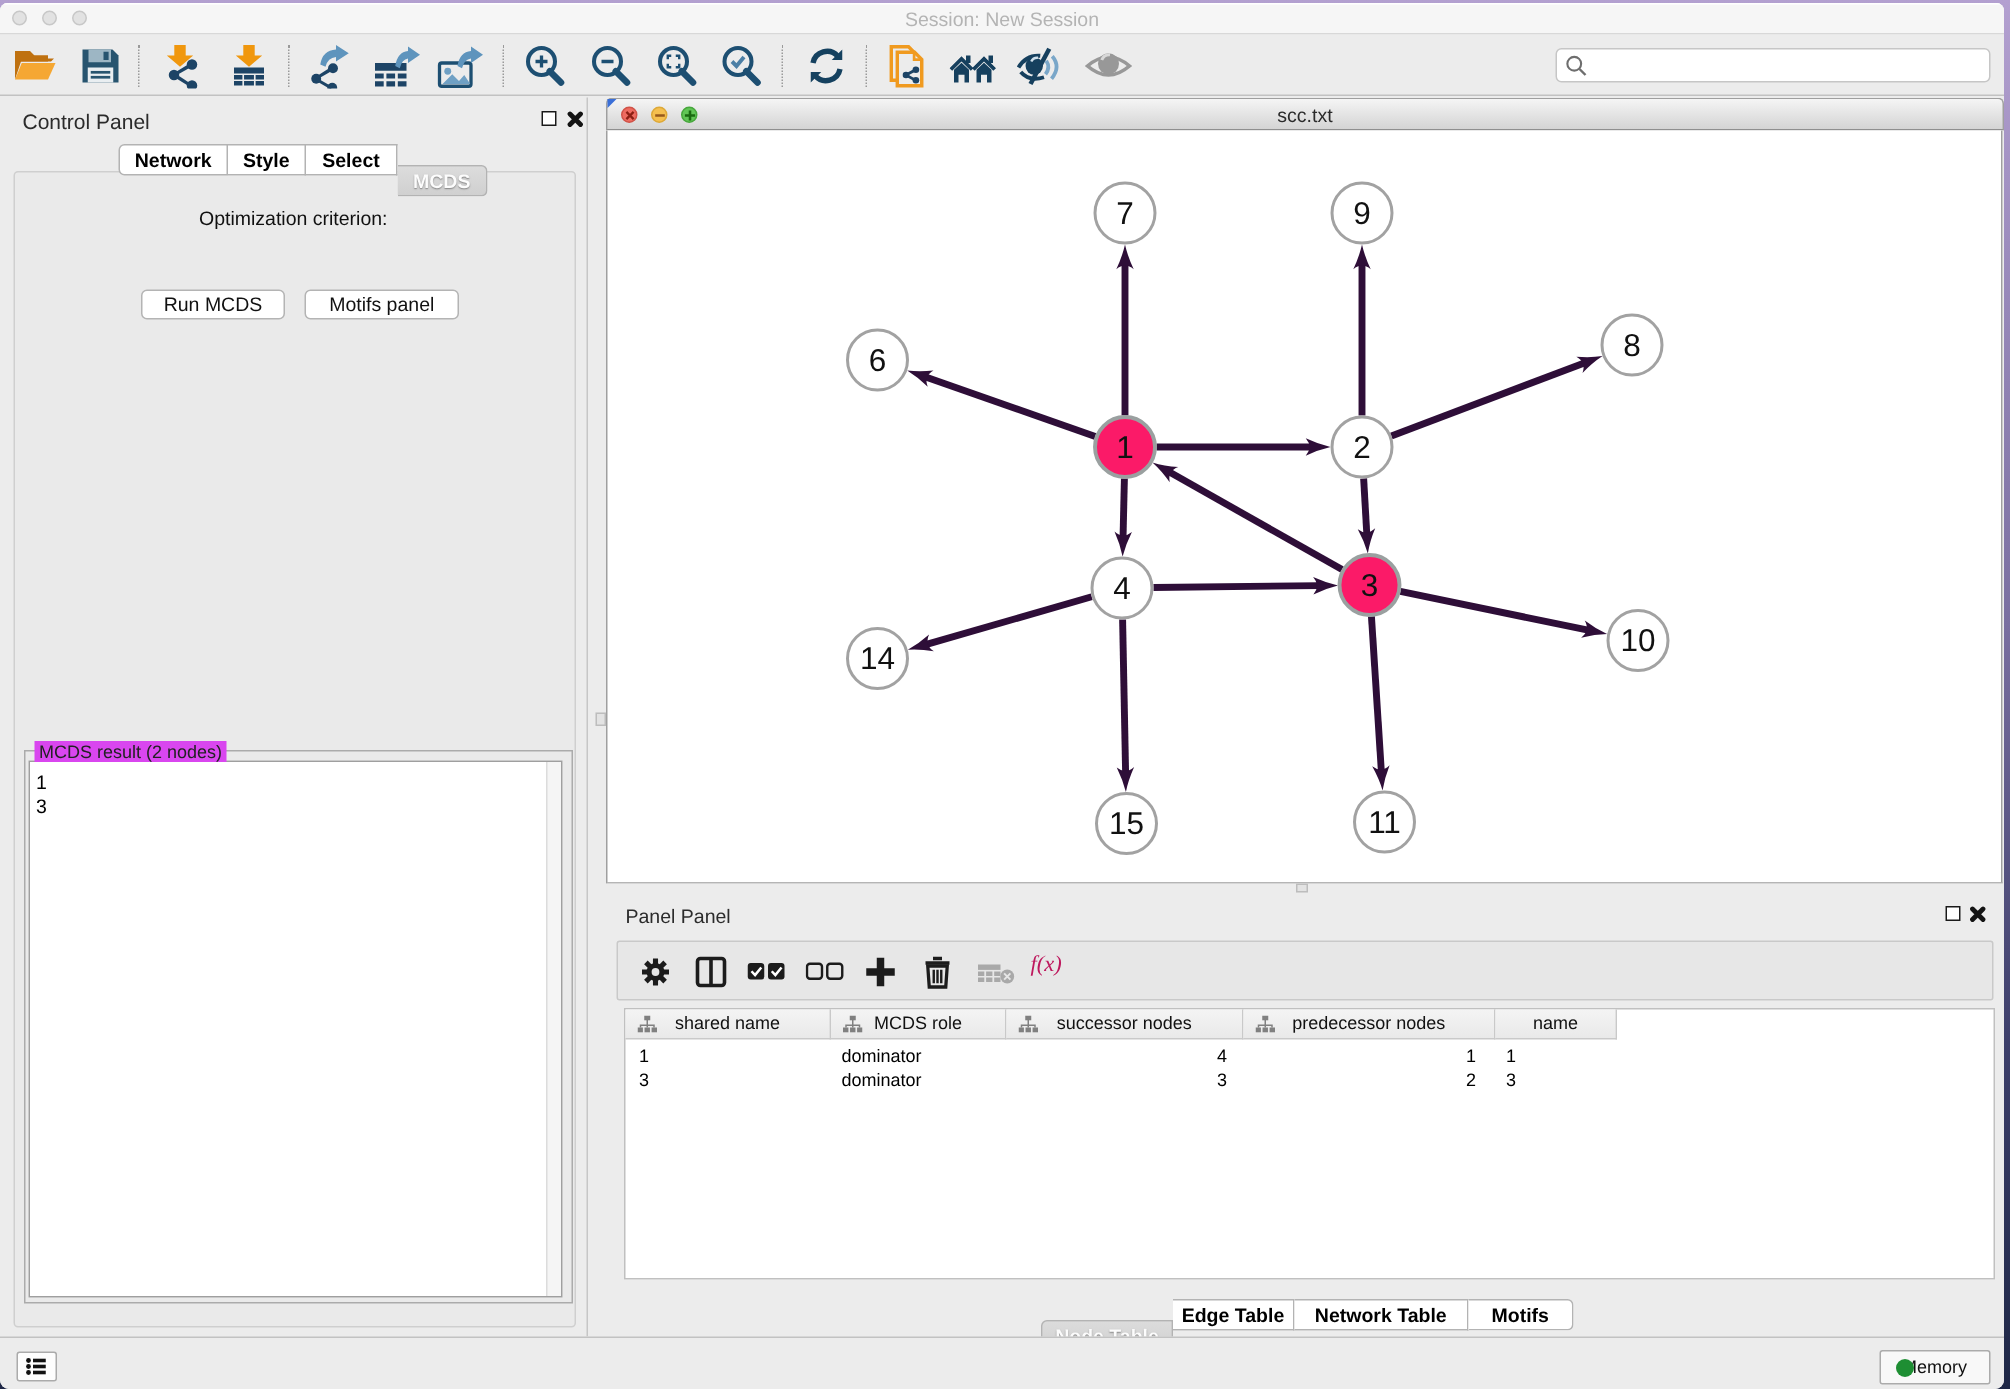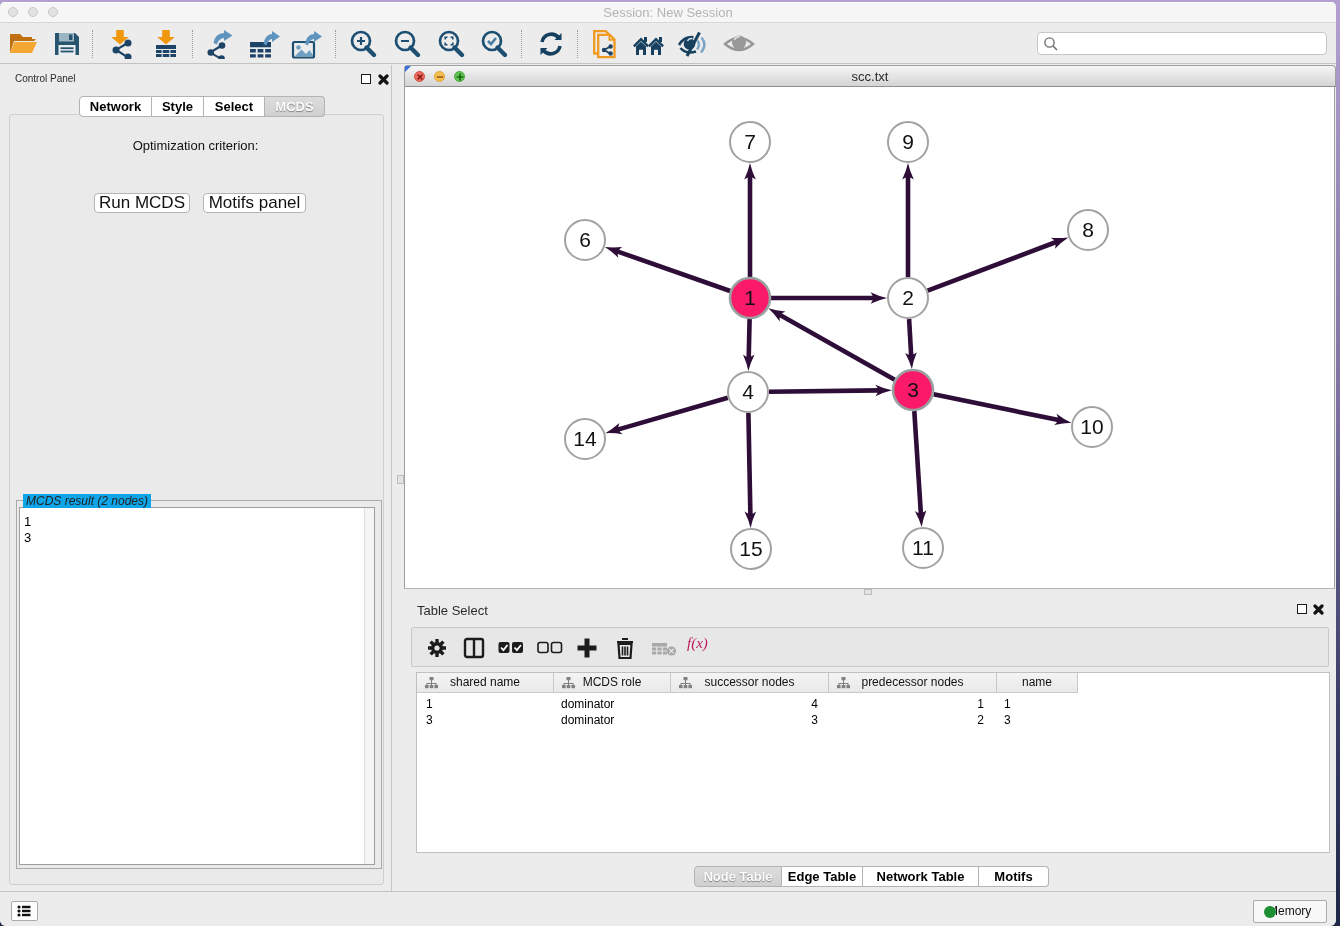--- a/index.html
+++ b/index.html
@@ -11,33 +11,33 @@
 .tl { position:absolute; top:5px; width:10px; height:10px; border-radius:50%; background:#e2e2e2; border:1px solid #c8c8c8; }
 .title-text { position:absolute; top:0; left:0; width:100%; text-align:center; line-height:22px; font-size:13px; color:#b4b4b4; }
 
 .toolbar { position:absolute; left:0; top:21px; width:100%; height:41px; background:#ececec; border-bottom:1px solid #c2c2c2; }
 .sep { position:absolute; top:7px; height:28px; width:1px; border-left:1px dotted #9a9a9a; }
 .tbi { position:absolute; top:6px; }
 
 .main { position:absolute; left:0; top:63px; width:1336px; height:826px; background:#ececec; }
 
 .cpanel { position:absolute; left:0; top:0; width:392px; height:826px; border-right:1px solid #c6c6c6; }
-.cp-title { position:absolute; left:15px; top:8px; font-size:10px; color:#2b2b2b;text-align:center; }
+.cp-title { position:absolute; left:15px; top:8px; font-size:14px; color:#2b2b2b;text-align:center; }
 .wbtn-sq { position:absolute; top:9px; width:10px; height:10px; border:1.8px solid #1a1a1a; background:#fff; }
 .tabs { position:absolute; display:flex; height:21px; z-index:5; }
 .tab { height:21px; line-height:19px; font-size:13px; font-weight:bold; text-align:center; background:#fff; border:1px solid #b3b3b3; border-left:none; color:#000; }
 .tab.first { border-left:1px solid #b3b3b3; border-radius:4px 0 0 4px; }
 .tab.last { border-radius:0 4px 4px 0; }
-.tab.sel { background:linear-gradient(#dcdcdc,#d0d0d0); color:#fcfcfc; text-shadow:0 1px 1px rgba(120,120,120,0.9); }
+.tab.sel { background:linear-gradient(#dcdcdc,#d0d0d0); color:#fcfcfc; text-shadow:0 1px 1px rgba(120,120,120,0.9);margin-top:14px; }
 .cp-box { position:absolute; left:9px; top:49px; width:375px; height:771px; background:#eaeaea; border:1px solid #cfcfcf; border-radius:3px; }
 .opt-label { position:absolute; left:0; top:73px; width:100%; text-align:center; font-size:13px; color:#111; }
 .dropdown { position:absolute; left:44px; top:93px; width:311px; height:22px; background:#fff; border:1px solid #b7b7b7; border-radius:4px; font-size:13px; line-height:20px; color:#111; padding-left:13px; }
-.btn { position:absolute; top:128px; height:20px; background:#fff; border:1px solid #b4b4b4; border-radius:4px; font-size:17px; text-align:center; line-height:18px; color:#111; }
+.btn { position:absolute; top:128px; height:20px; background:#fff; border:1px solid #b4b4b4; border-radius:4px; font-size:13px; text-align:center; line-height:18px; color:#111; }
 .mcds-box { position:absolute; left:16px; top:435px; width:366px; height:369px; border:1px solid #ababab; }
-.mcds-legend { position:absolute; left:23px; top:429px; background:#0ea5e9; padding:0 3px; font-size:12px; color:#222; z-index:3;font-style:italic; }
+.mcds-legend { position:absolute; left:23px; top:429px; background:#d946ef; padding:0 3px; font-size:12px; color:#222; z-index:3; }
 .mcds-inner { position:absolute; left:2px; top:6px; width:356px; height:358px; background:#fff; border:1px solid #9f9f9f; font-size:13px; line-height:16px; padding:6px 0 0 4px; color:#000; }
 .mcds-sb { position:absolute; right:0; top:0; width:10px; height:100%; background:#f5f5f5; border-left:1px solid #dcdcdc; }
 
 .netframe { position:absolute; left:404px; top:0; width:932px; height:524px; }
 .net-tb { position:absolute; left:0; top:0; width:100%; height:22px; background:linear-gradient(#f5f5f5,#d4d4d4); border:1px solid #9f9f9f; border-bottom:1px solid #8f8f8f; border-radius:4px 4px 0 0; }
 .net-title { position:absolute; width:100%; text-align:center; font-size:13px; color:#2a2a2a; line-height:21px; }
 .mac { position:absolute; top:5px; width:11px; height:11px; border-radius:50%; } .mac svg { display:block; margin:-0.5px 0 0 -0.5px; }
 .canvas { position:absolute; left:0; top:22px; width:931px; height:502px; background:#fff; border-left:1px solid #9f9f9f; border-right:1px solid #9f9f9f; border-bottom:1px solid #b5b5b5; }
 
 .tpanel { position:absolute; left:404px; top:532px; width:932px; height:294px; }
@@ -310,21 +310,21 @@
               <text x="346" y="469" fill="#111">15</text>
             <circle cx="518" cy="461" r="20" fill="#fff" stroke="#a2a2a2" stroke-width="2"></circle>
               <text x="518" y="468" fill="#111">11</text>
           </g>
         </svg>
       </div>
     </div>
     <div style="position:absolute; left:397px; top:410px; width:7px; height:9px; background:#e3e3e3; border:1px solid #bdbdbd;"></div>
     <div style="position:absolute; left:864px; top:524px; width:8px; height:6px; background:#e3e3e3; border:1px solid #bdbdbd;"></div>
     <div class="tpanel" id="tpanel">
-      <div class="tp-title">Table Select</div>
+      <div class="tp-title">Panel Panel</div>
       <div class="wbtn-sq" style="left:893px; top:7px;"></div>
       <svg style="position:absolute;left:909px;top:7px;" width="11" height="11" viewBox="0 0 11 11">
           <path d="M2 2 L9 9 M9 2 L2 9" stroke="#141414" stroke-width="3.2" stroke-linecap="round"></path>
         </svg>
       <div class="tp-toolbar">
 
         <svg class="tti" style="left:13px;" width="24" height="24" viewBox="0 0 24 24">
           <g fill="#1c1c1c">
               <circle cx="12" cy="12" r="6"></circle>
           <g stroke="#1c1c1c" stroke-width="3.4">

